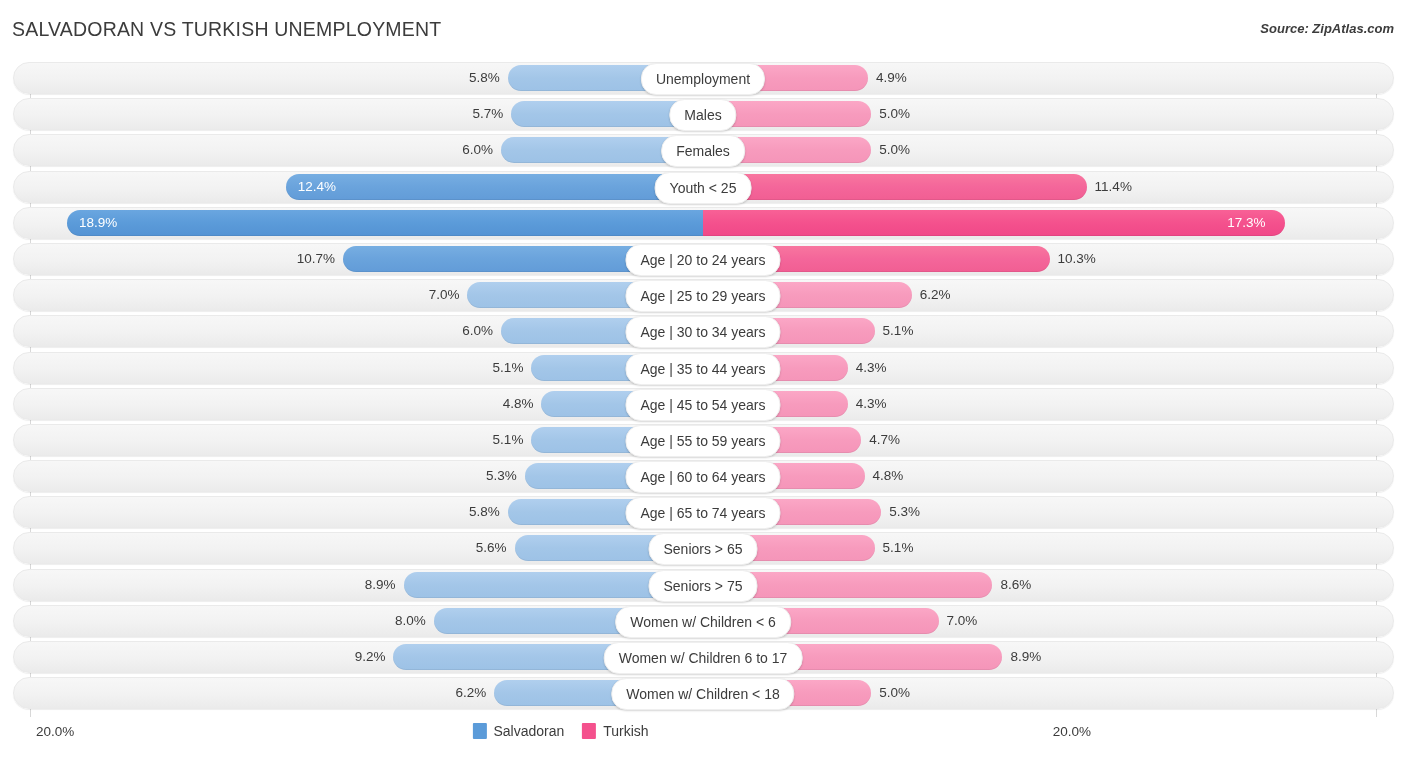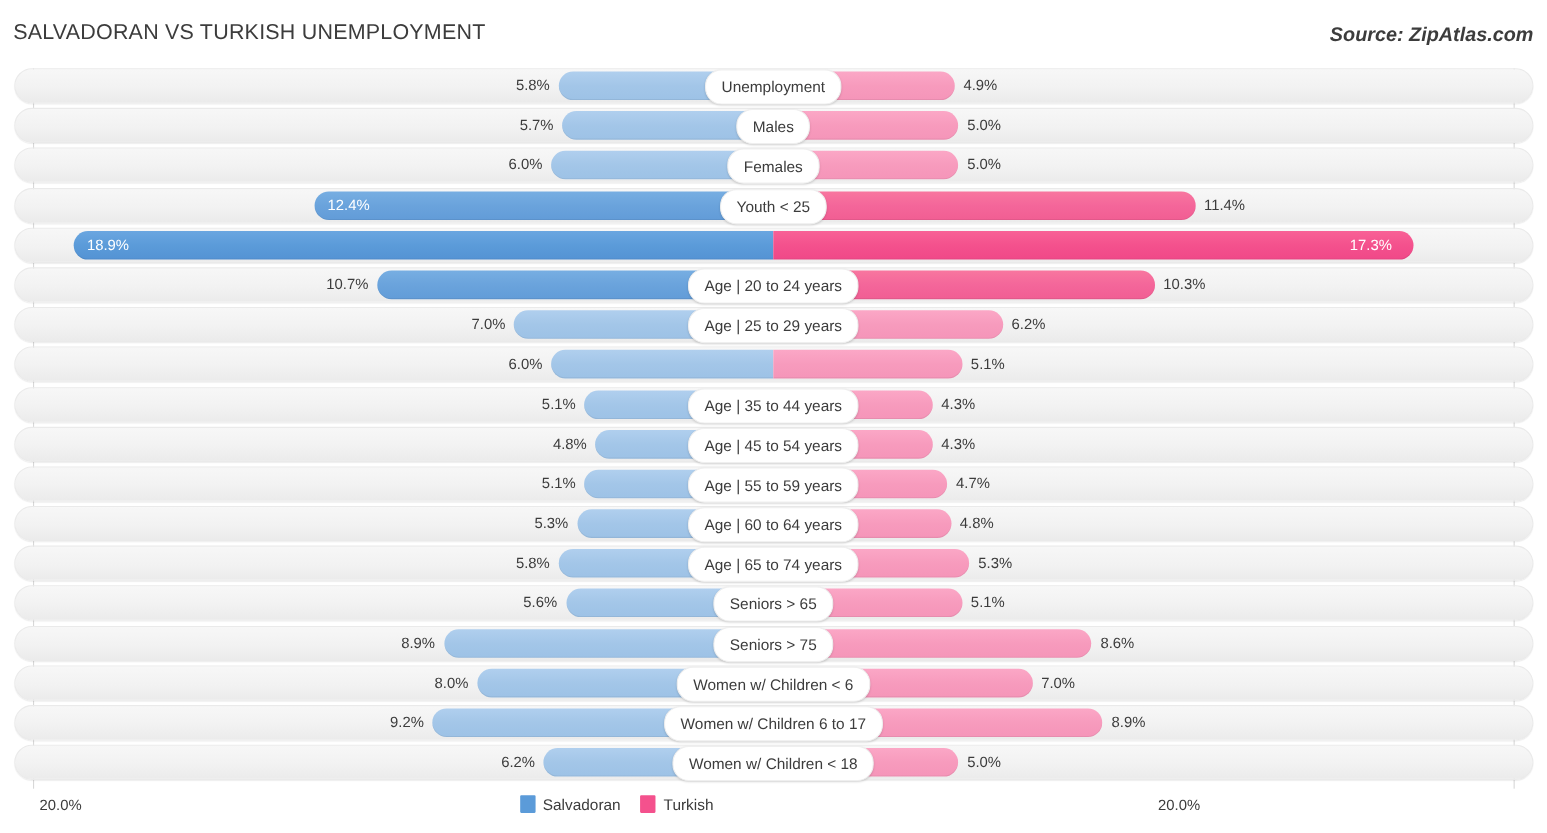--- a/index.html
+++ b/index.html
@@ -29,21 +29,21 @@
     font-size: 19.5px;
     font-weight: 400;
     letter-spacing: 0.2px;
     color: #3c3c3c;
     white-space: nowrap;
   }
   .chart-source {
     position: absolute;
     right: 12px;
     top: 21px;
-    font-size: 18px;
+    font-size: 13px;
     font-style: italic;
     font-weight: bold;
     color: #3c3c3c;
     white-space: nowrap;
   }
 
   
   .plot {
     position: absolute;
     left: 0;
@@ -286,20 +286,21 @@
         <div class="row-label">Age | 25 to 29 years</div>
       </div>
       <div class="row">
         <div class="row-track"></div>
         <div class="bars">
           <div class="bar left" style="width: 201.9px;"></div>
           <div class="bar right" style="width: 171.615px;"></div>
           <div class="val outside-left" style="right: 912.9px;">6.0%</div>
           <div class="val outside-right" style="left: 882.615px;">5.1%</div>
         </div>
+        <div class="row-label">Age | 30 to 34 years</div>
       </div>
       <div class="row">
         <div class="row-track"></div>
         <div class="bars">
           <div class="bar left" style="width: 171.615px;"></div>
           <div class="bar right" style="width: 144.695px;"></div>
           <div class="val outside-left" style="right: 882.615px;">5.1%</div>
           <div class="val outside-right" style="left: 855.695px;">4.3%</div>
         </div>
         <div class="row-label">Age | 35 to 44 years</div>

